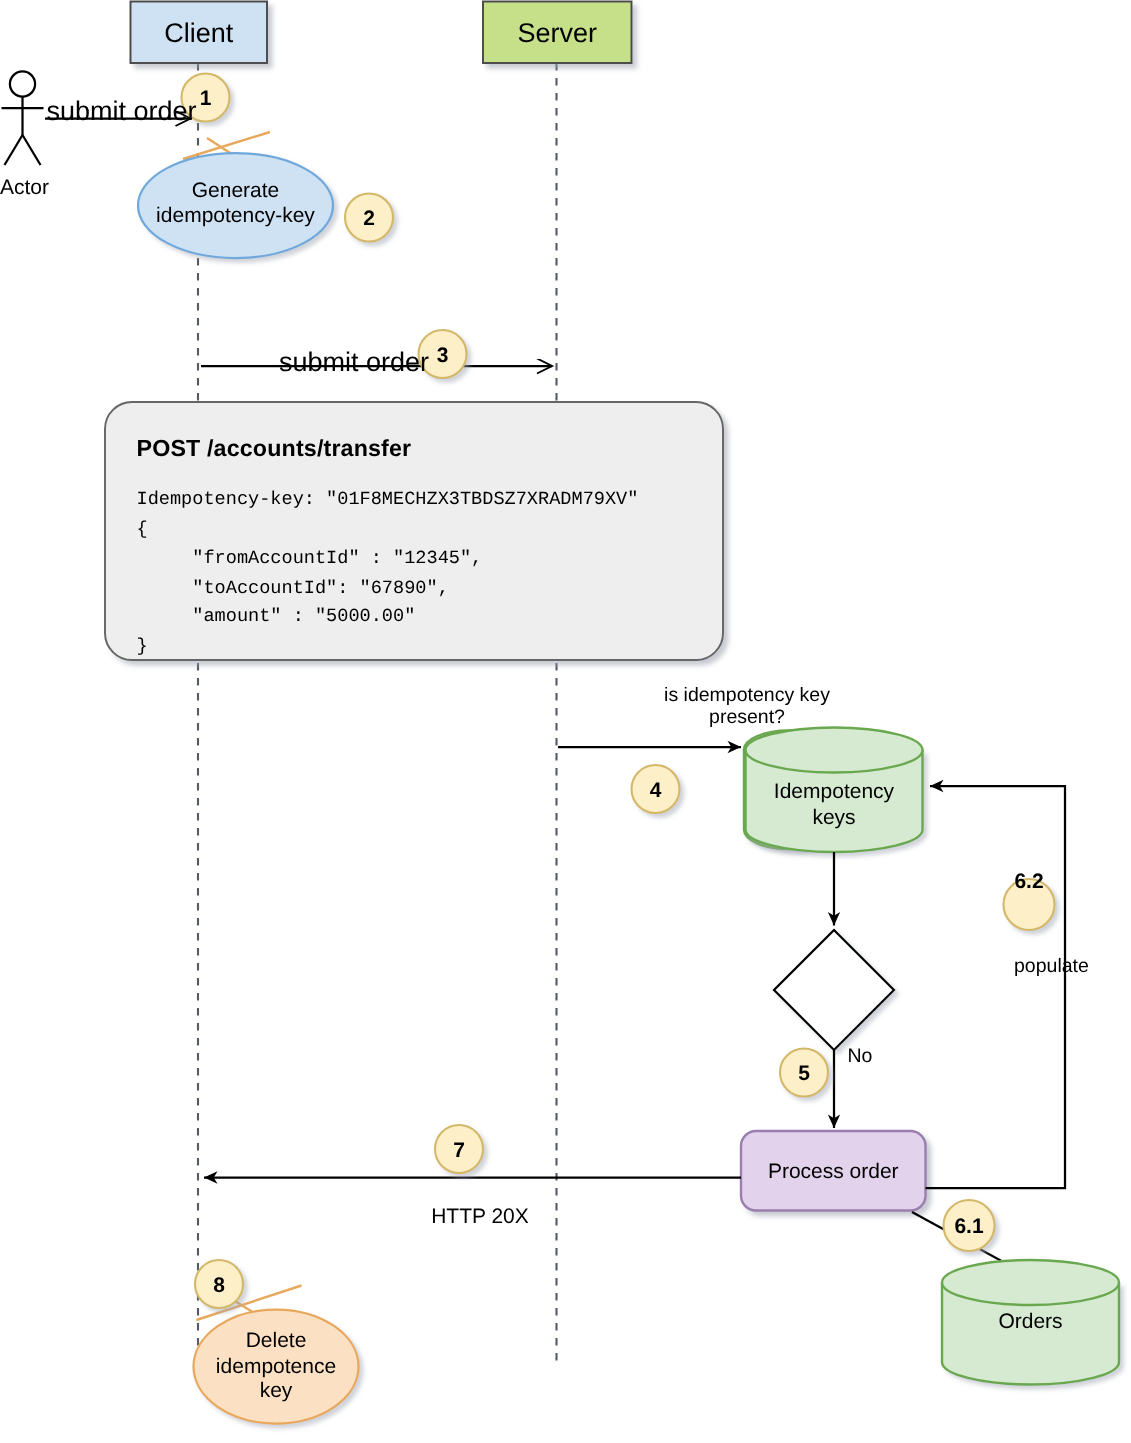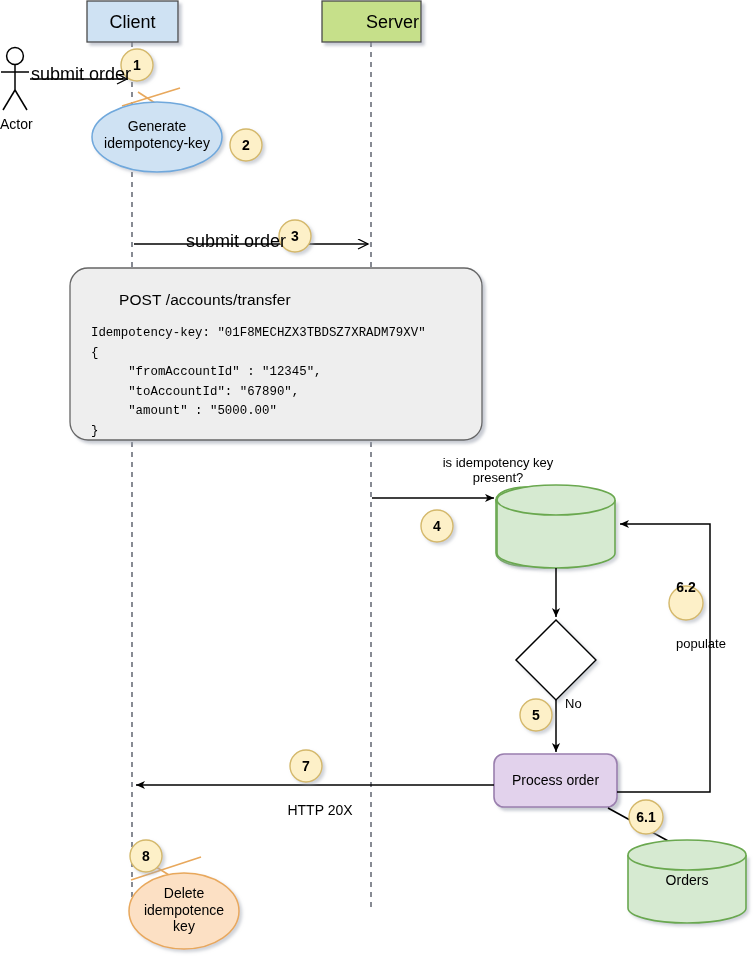--- a/index.html
+++ b/index.html
@@ -45,24 +45,23 @@
   }
   .node-label {
     font-size: 14px;
   }
   .badge-label {
     font-size: 14px;
     font-weight: bold;
   }
   .code-title {
     font-size: 15.5px;
-    font-weight: normal;
+    font-weight: bold;
     text-align: left;
     letter-spacing: 0.1px;
-    margin-left: 28px;
   }
   .code-body {
     font-family: "Liberation Mono", monospace;
     font-size: 12.4px;
     text-align: left;
     line-height: 19.6px;
     white-space: pre;
     color: #000000;
   }
   .flow-label {
@@ -209,21 +208,21 @@
     </g>
     <g>
       <circle cx="306" cy="766" r="16" fill="#fdf0c8" stroke="#d4b86a" stroke-width="1.4" filter="url(#shSoft)"></circle>
     </g>
     <g>
       <circle cx="146" cy="856" r="16" fill="#fdf0c8" stroke="#d4b86a" stroke-width="1.4" filter="url(#shSoft)"></circle>
     </g>
   </svg>
 
   <div class="lbl participant-label" style="left:87px; top:12px; width:91px;">Client</div>
-  <div class="lbl participant-label" style="left:322px; top:12px; width:99px;margin-left:21px;">Server</div>
+  <div class="lbl participant-label" style="left:322px; top:12px; width:99px;">Server</div>
 
   <div class="lbl actor-label" style="left:0px; top:116px; width:44px; text-align:left;">Actor</div>
 
   <div class="lbl msg-label" style="left:31px; top:64px; width:100px;">submit order</div>
   <div class="lbl msg-label" style="left:186px; top:231px; width:100px;">submit order</div>
   <div class="lbl node-label" style="left:270px; top:802px; width:100px;">HTTP 20X</div>
 
   <div class="lbl badge-label" style="left:122px; top:57px; width:30px;">1</div>
   <div class="lbl badge-label" style="left:231px; top:137px; width:30px;">2</div>
   <div class="lbl badge-label" style="left:280px; top:228px; width:30px;">3</div>
@@ -241,20 +240,22 @@
   <div class="lbl code-body" style="left:91px; top:324px; width:385px;">Idempotency-key: "01F8MECHZX3TBDSZ7XRADM79XV"
 {
      "fromAccountId" : "12345",
      "toAccountId": "67890",
      "amount" : "5000.00"
 }</div>
 
   <div class="lbl flow-label" style="left:378px; top:455px; width:240px;"><span>is idempotency key
 present?</span></div>
 
+  <div class="lbl node-label" style="left:497px; top:519px; width:118px;"><span>Idempotency
+keys</span></div>
 
   <div class="lbl node-label" style="left:628px; top:872px; width:118px;">Orders</div>
 
   <div class="lbl flow-label" style="left:565px; top:696px; width:40px; text-align:left;">No</div>
 
   <div class="lbl flow-label" style="left:676px; top:636px; width:78px; text-align:left;">populate</div>
 
   <div class="lbl node-label" style="left:494px; top:772px; width:123px;">Process order</div>
 
   <div class="lbl node-label" style="left:129px; top:885px; width:110px;"><span>Delete

